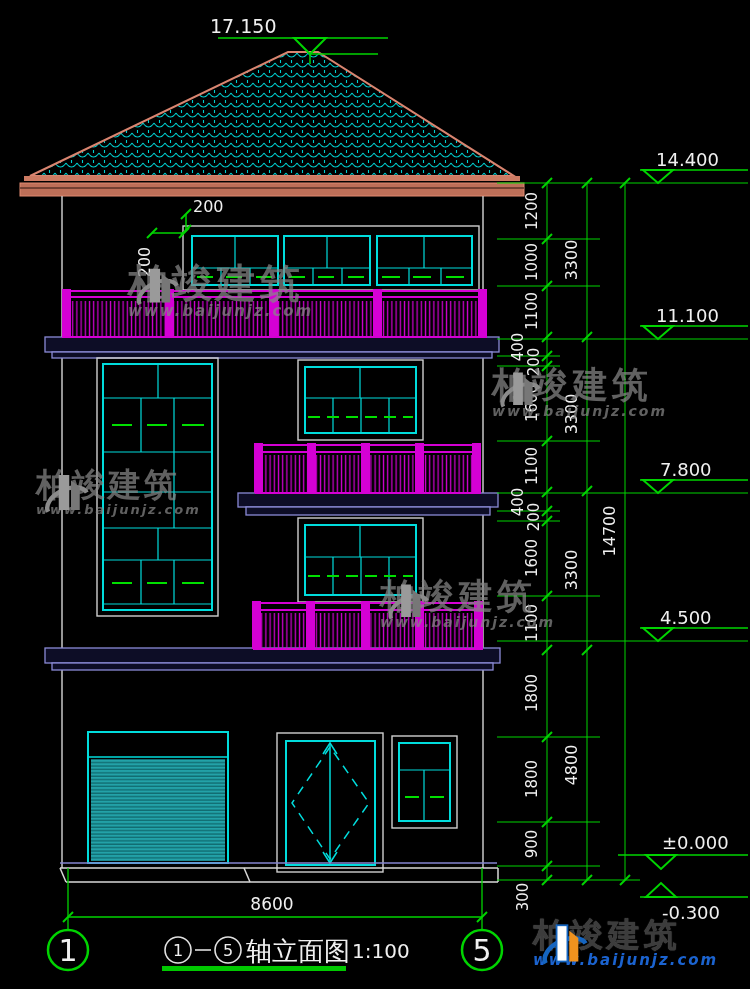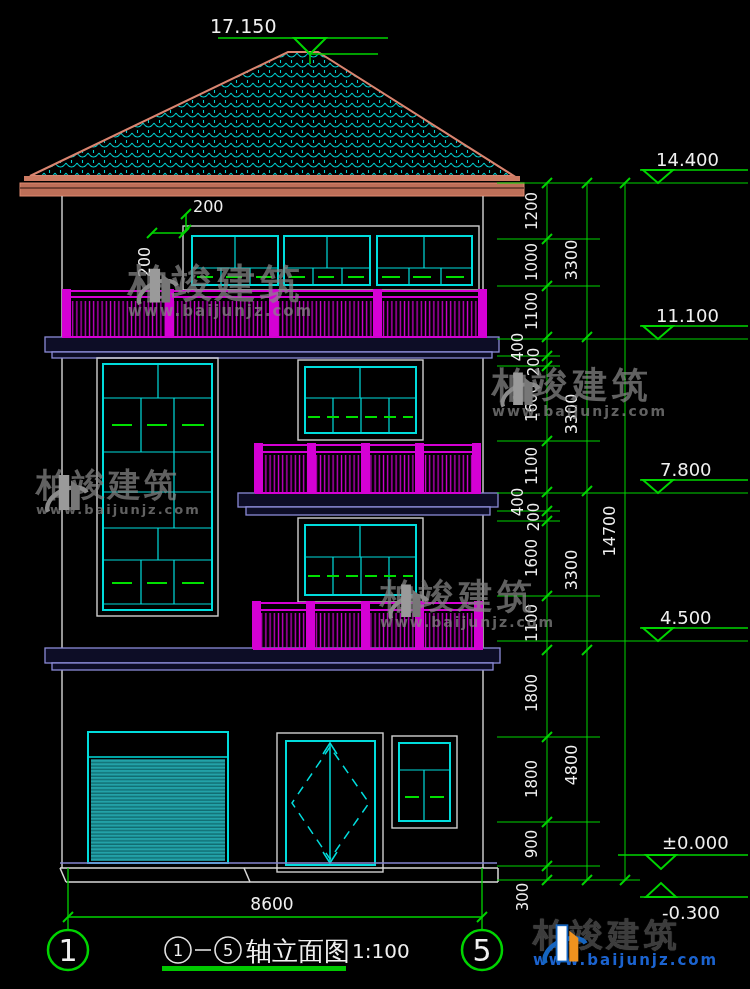--- a/index.html
+++ b/index.html
@@ -3,21 +3,21 @@
 <meta charset="utf-8">
 <style>
   html,body{margin:0;padding:0;background:#000;}
   #stage{position:relative;width:750px;height:989px;background:#000;overflow:hidden;
          font-family:"DejaVu Sans",sans-serif;}
   #stage svg{position:absolute;left:0;top:0;}
   svg text{font-family:"DejaVu Sans",sans-serif;fill:#f0f0f0;}
   .wm{position:absolute;display:flex;align-items:center;gap:8px;pointer-events:none;
       color:rgba(135,135,135,.72);}
   .wm .cn{font-weight:bold;letter-spacing:4px;line-height:1.05;white-space:nowrap;}
-  .wm .url{font-weight:bold;letter-spacing:2px;line-height:1;white-space:nowrap;}
+  .wm .url{font-weight:bold;letter-spacing:2px;line-height:1;white-space:nowrap;font-style:italic;}
   .wm1 .cn{font-size:40px;} .wm1 .url{font-size:15px;}
   .wm2 .cn{font-size:33px;letter-spacing:3px;} .wm2 .url{font-size:13px;}
   .wm3 .cn{font-size:36px;} .wm3 .url{font-size:14px;}
   .wm4 .cn{font-size:35px;} .wm4 .url{font-size:14px;}
   .wm5{color:#3f3f3f;}
   .wm5 .cn{font-size:33px;color:#3c3c3c;text-shadow:0 0 1px #6a6a6a;}
   .wm5 .url{font-size:15px;color:#1b63cf;}
 </style>
 </head>
 <body>

